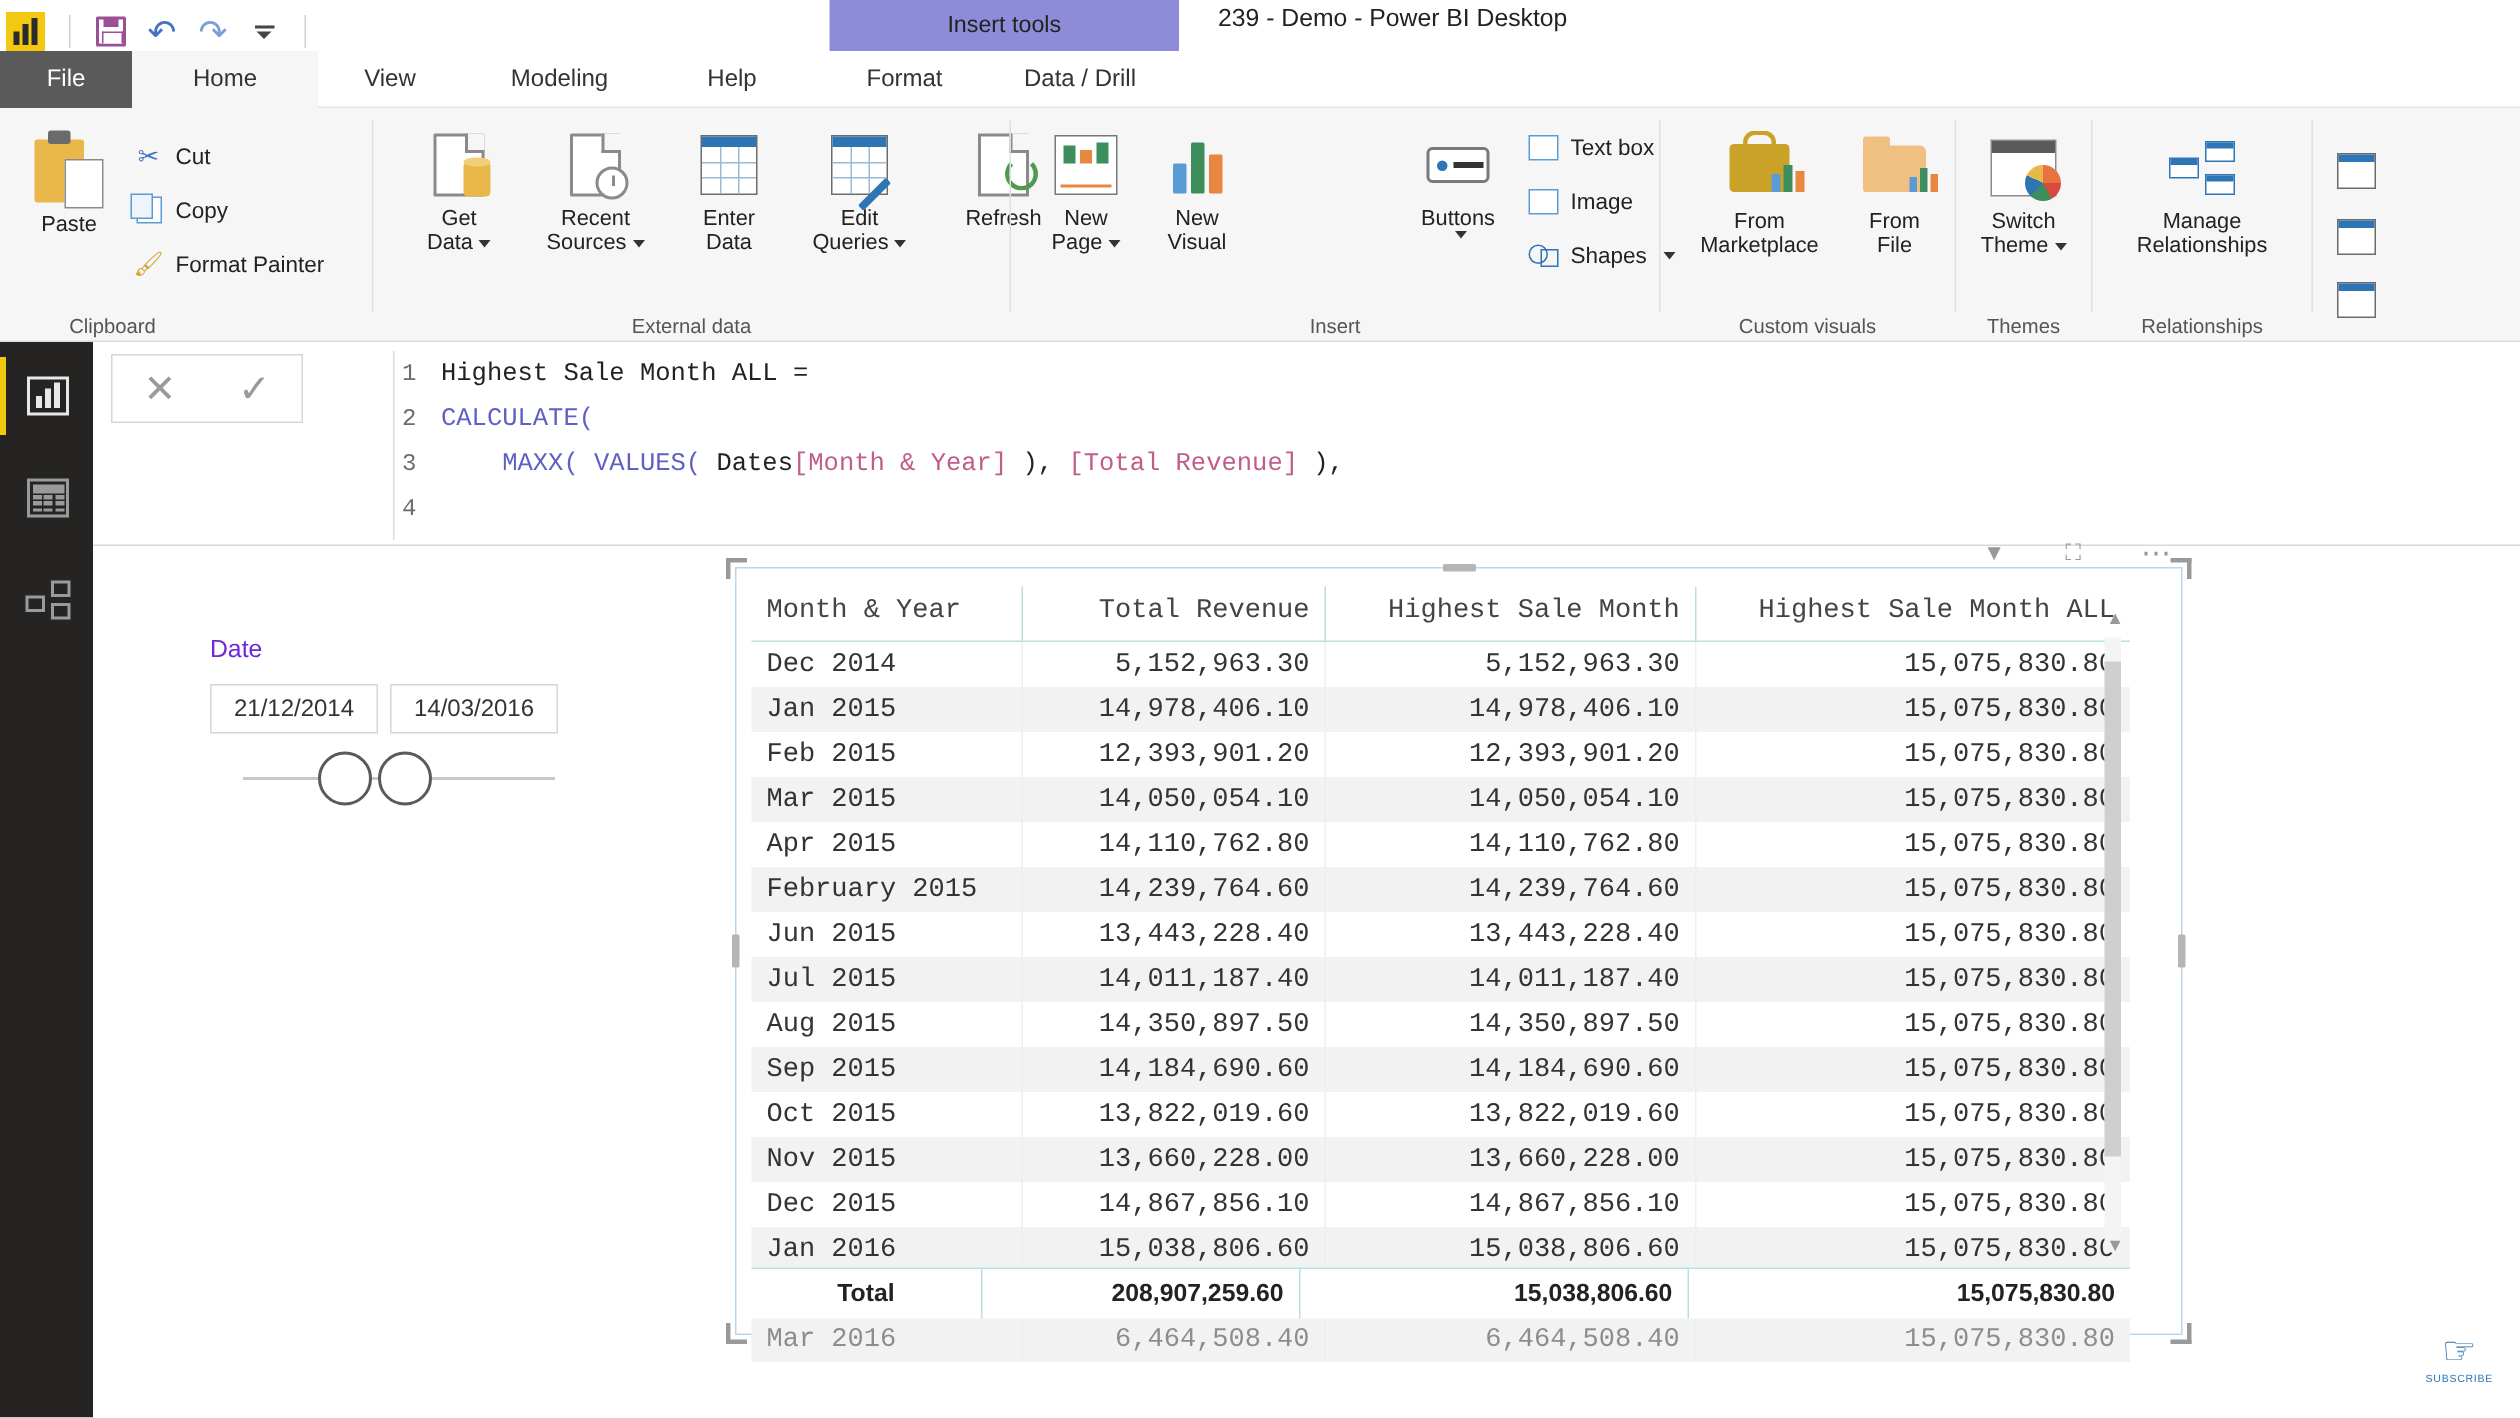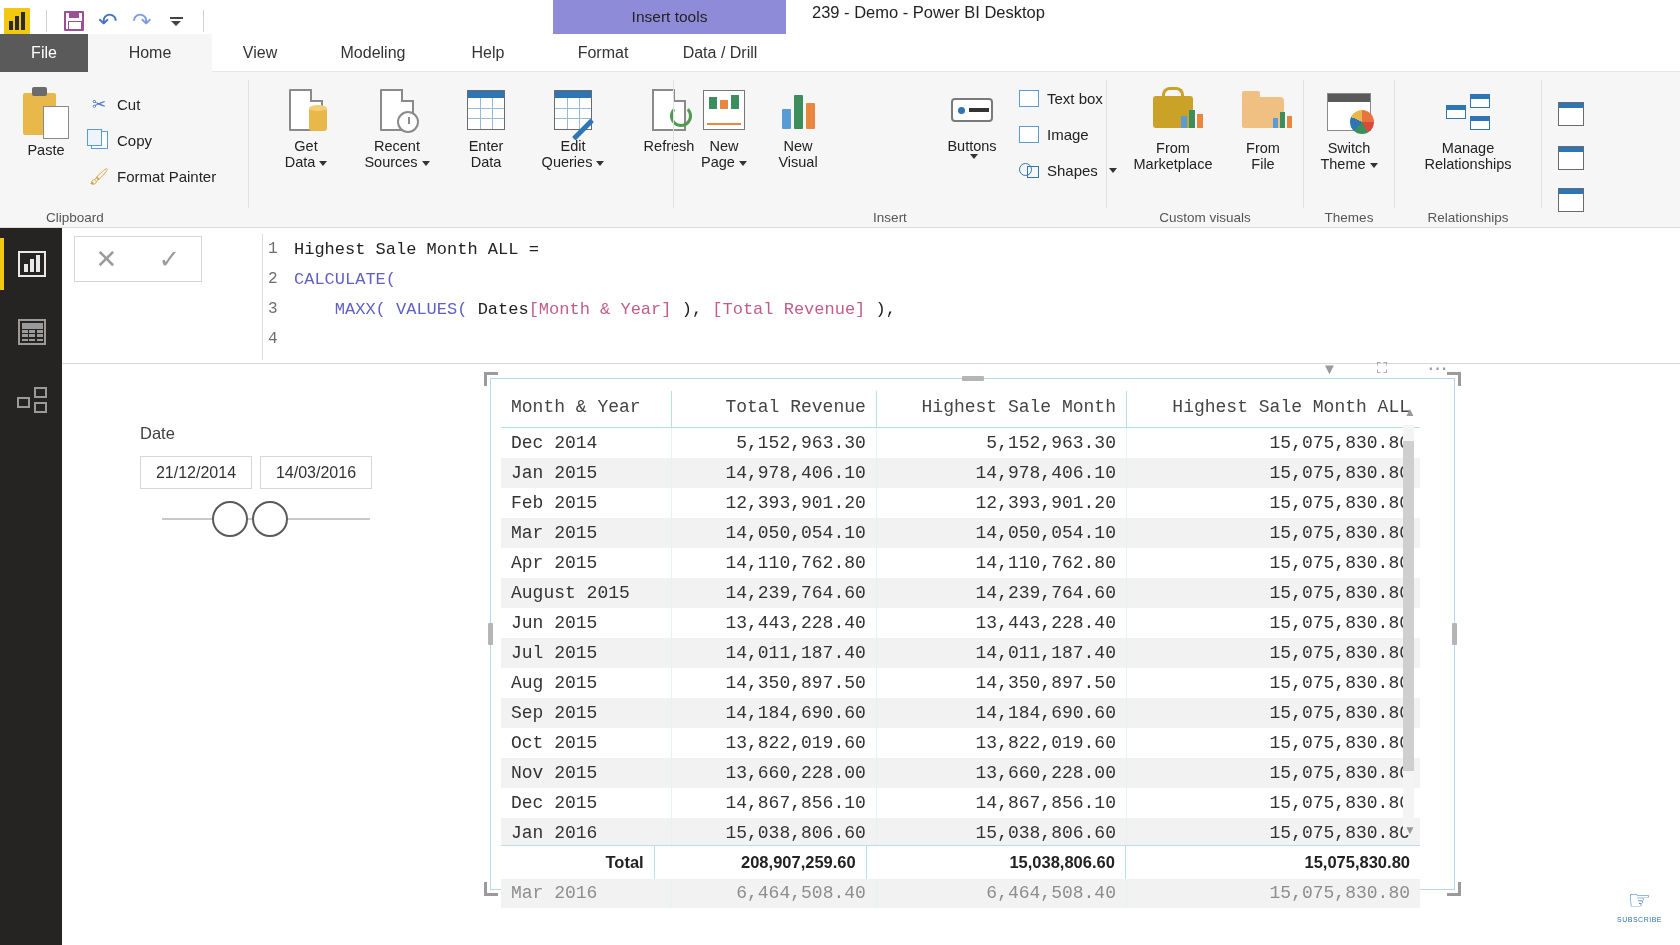--- a/index.html
+++ b/index.html
@@ -186,21 +186,21 @@
   .caret-bar { position:absolute; left:463px; top:327px; width:2px; height:27px; background:#111; }
   .ibeam { position:absolute; left:478px; top:338px; width:2px; height:22px; background:#444; }
   .ibeam::before{content:"";position:absolute;left:-4px;top:-1px;width:10px;height:2px;background:#444;}
   .ibeam::after{content:"";position:absolute;left:-4px;bottom:-1px;width:10px;height:2px;background:#444;}
 
   
   .canvas { position:absolute; top:364px; left:62px; width:1618px; height:581px; background:#fff; }
 
   
   .slicer { position:absolute; left: 78px; top: 60px; width: 245px; height: 115px; }
-  .slicer-title { font-size: 16.5px; color:#404040; margin-bottom: 13px; }
+  .slicer-title { font-size: 16.5px; color:#6d28d9; margin-bottom: 13px; }
   .slicer-inputs { display:flex; gap: 8px; }
   .slicer-box { width: 112px; height: 33px; border:1px solid #d6d6d6; background:#fff;
     display:flex;align-items:center;justify-content:center; font-size:16px; color:#333;}
   .slider-track { position:absolute; left: 22px; top: 94px; width: 208px; height: 2px; background:#c8c8c8;}
   .knob { position:absolute; top: 77px; width: 36px; height:36px; border:2.4px solid #5a5a5a; border-radius:50%; background:#fff;}
 
   
   .tablevis {
     position:absolute; left: 428px; top: 14px; width: 965px; height: 512px;
     border: 1px solid #b8d6ee;
@@ -228,21 +228,21 @@
   table.dt th.sep { border-left: 1.5px solid #b9e0e0; }
   table.dt td { padding: 5px 10px; text-align: right; white-space:nowrap; }
   table.dt td.c0 { text-align: left; color:#333; }
   table.dt tr.alt td { background: #f2f2f2; }
   table.dt td.sep { border-left: 1.5px solid #e4f2f2; }
   table.dt tr.clip td { color: #8d8d8d; }
   .total-row { position:absolute; left: 10px; right: 34px; bottom: 6px;
     border-top: 1.5px solid #b9e0e0; background:#fff; }
   table.tot { width:100%; border-collapse: collapse; font-size: 16.5px; font-weight: bold; color:#222;}
   table.tot td { padding: 7px 10px; text-align: right; white-space:nowrap;}
-  table.tot td.c0 { text-align:right; }
+  table.tot td.c0 { text-align:center; }
   table.tot td.sep { border-left: 1.5px solid #b9e0e0; }
 
   .vscroll { position:absolute; right: 6px; top: 34px; bottom: 44px; width: 11px; background:#f4f4f4; }
   .vthumb { position:absolute; left:0; top: 16px; width: 11px; height: 330px; background:#cfcfcf; }
   .varrow { position:absolute; right:4px; font-size:12px; color:#9a9a9a; }
 
   .subscribe { position:absolute; right: 18px; bottom: 22px; text-align:center; }
   .sub-ico { font-size: 26px; color:#2E75B6; }
   .sub-txt { font-size: 7px; color:#2E75B6; letter-spacing: .5px; }
 </style>
@@ -368,20 +368,21 @@
               <div class="v" style="left:12px"></div>
               <div class="v" style="left:24px"></div>
               <div class="h" style="top:17px"></div>
               <div class="h" style="top:27px"></div>
               <div class="pencil"></div>
             </div>
         </div>
         <span>Edit</span>
         <span><span>Queries</span><i class="caret"></i></span>
       </div>
+      <div class="glabel" style="left:0;width:424px;">External data</div>
     </div>
     <div class="gdivider" style="left:673px;"></div>
 
     <div class="rgroup" style="left:674px;width:432px;">
       <div class="bigbtn" style="left:12px;top:10px;width:76px;">
         <div class="ico">
           <div class="chartbox">
             <div style="position:absolute;left:5px;top:6px;width:8px;height:12px;background:#3C8F5C"></div>
             <div style="position:absolute;left:16px;top:9px;width:8px;height:9px;background:#E8873F"></div>
             <div style="position:absolute;left:27px;top:4px;width:8px;height:14px;background:#3C8F5C"></div>
@@ -649,21 +650,21 @@
                 <td class="sep" style="width: 220px;">14,050,054.10</td>
                 <td class="sep" style="width: 250px;">15,075,830.80</td>
               </tr>
               <tr>
                 <td class="c0" style="width: 130px;">Apr 2015</td>
                 <td class="sep" style="width: 180px;">14,110,762.80</td>
                 <td class="sep" style="width: 220px;">14,110,762.80</td>
                 <td class="sep" style="width: 250px;">15,075,830.80</td>
               </tr>
               <tr class="alt">
-                <td class="c0" style="width: 130px;">August 2015</td>
+                <td class="c0" style="width: 130px;">February 2015</td>
                 <td class="sep" style="width: 180px;">14,239,764.60</td>
                 <td class="sep" style="width: 220px;">14,239,764.60</td>
                 <td class="sep" style="width: 250px;">15,075,830.80</td>
               </tr>
               <tr>
                 <td class="c0" style="width: 130px;">Jun 2015</td>
                 <td class="sep" style="width: 180px;">13,443,228.40</td>
                 <td class="sep" style="width: 220px;">13,443,228.40</td>
                 <td class="sep" style="width: 250px;">15,075,830.80</td>
               </tr>

